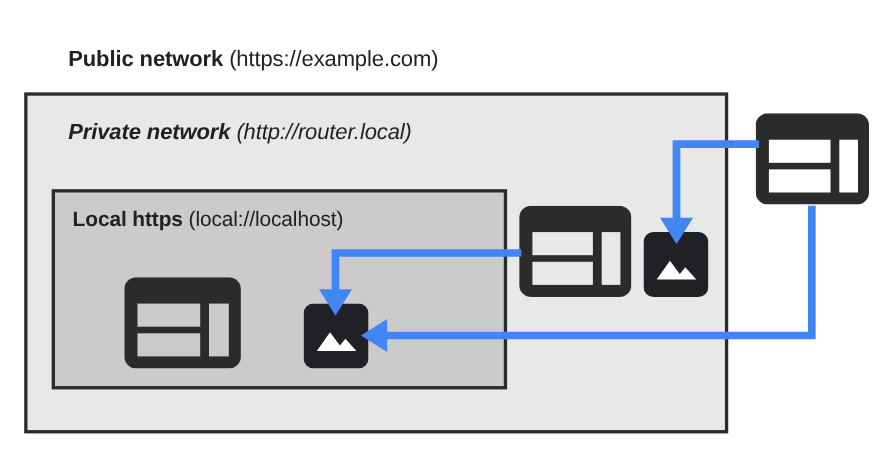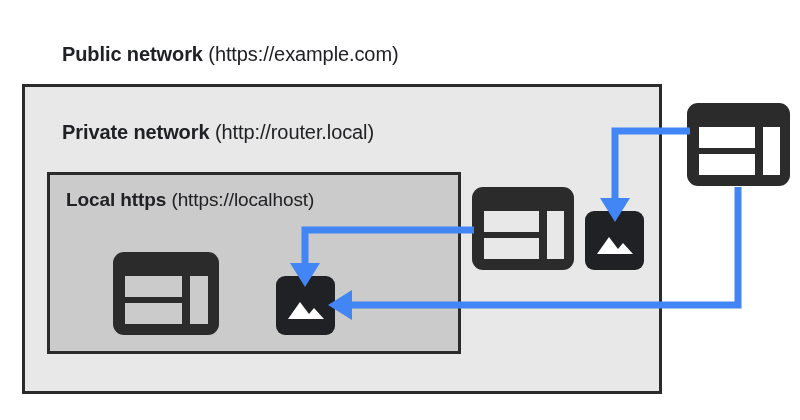--- a/index.html
+++ b/index.html
@@ -29,21 +29,21 @@
     white-space: nowrap;
     font-size: 20px;
     line-height: 1;
     color: #202124;
     letter-spacing: -0.1px;
   }
   .title .strong { font-weight: 700; }
   .title .regular { font-weight: 400; }
 
   #public-title  { left: 62px;  top: 26px; margin-top: 18px; }
-  #private-title { left: 62px;  top: 122px; }
+  #private-title { left: 62px;  top: 110px; font-style: italic; }
   #local-title   { left: 66px;  top: 190px; font-size: 19px; }
 
   
   .net-box {
     position: absolute;
     box-sizing: border-box;
     border: 3px solid #2b2b2b;
   }
   #private-box {
     left: 22px;
@@ -92,21 +92,21 @@
 
   <div class="net-box" id="private-box"></div>
 
   <div class="title" id="private-title">
     <span class="strong">Private network</span><span class="regular"> (http://router.local)</span>
   </div>
 
   <div class="net-box" id="local-box"></div>
 
   <div class="title" id="local-title">
-    <span class="strong">Local https</span><span class="regular"> (https://localhost)</span>
+    <span class="strong">Local https</span><span class="regular"> (local://localhost)</span>
   </div>
 
   <div class="icon-wrap" id="local-browser">
     <svg viewBox="0 0 106 83" width="106" height="83" aria-hidden="true">
       <rect x="0" y="0" width="106" height="83" rx="11" ry="11" fill="#2b2b2b"></rect>
       <rect x="12" y="24" width="57" height="21" fill="#cbcbcb"></rect>
       <rect x="12" y="51" width="57" height="21" fill="#cbcbcb"></rect>
       <rect x="77" y="24" width="18" height="48" fill="#cbcbcb"></rect>
     </svg>
   </div>

